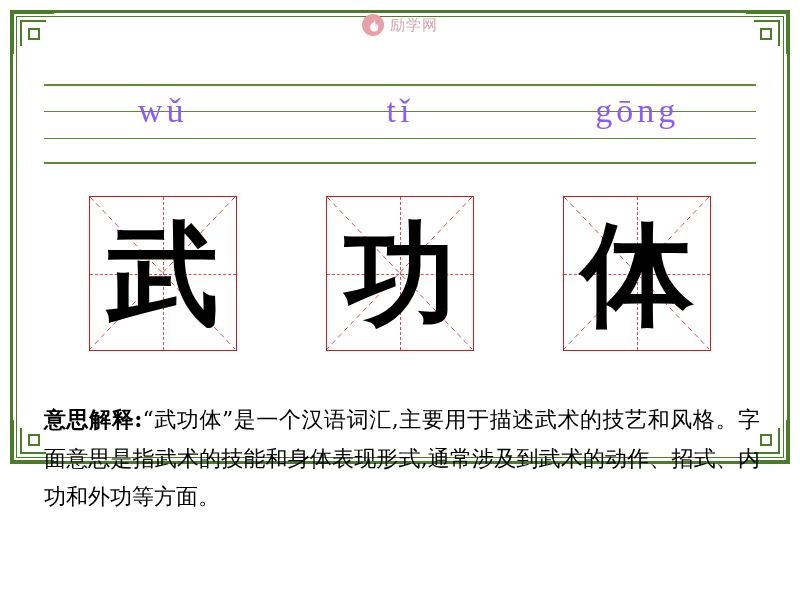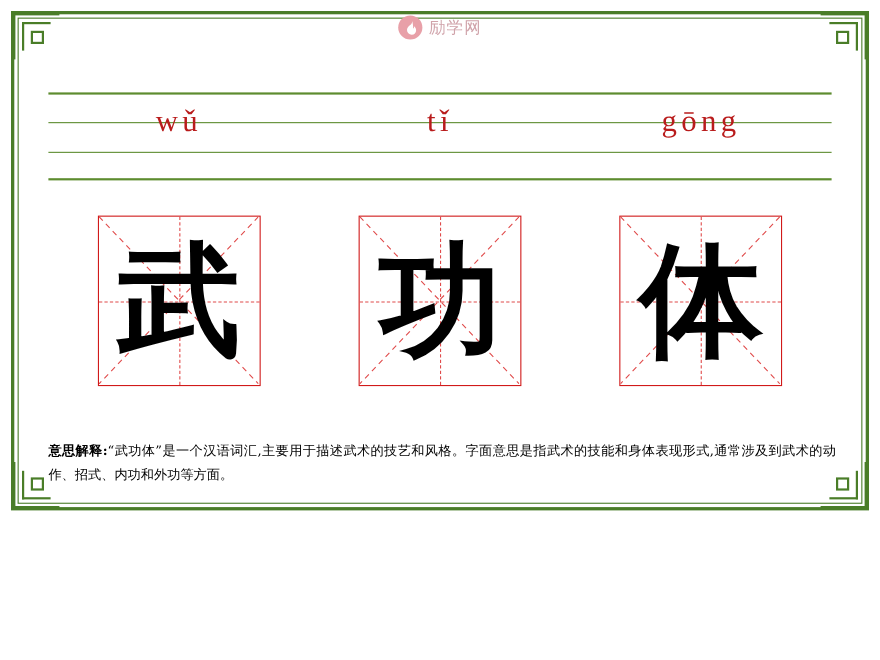--- a/index.html
+++ b/index.html
@@ -122,22 +122,22 @@
     width: 712px;
     height: 54px;
     display: flex;
   }
   .pinyin-cell {
     flex: 1;
     display: flex;
     align-items: center;
     justify-content: center;
     font-family: "Liberation Serif", serif;
-    font-size: 28px;
-    color: #b91c1c;
+    font-size: 34px;
+    color: #8b5cf6;
     letter-spacing: 4px;
     line-height: 1;
     text-align: center;
   }
 
   
   .char-area {
     position: absolute;
     left: 44px;
     top: 196px;
@@ -184,21 +184,21 @@
     line-height: 1;
   }
 
   
   .explain {
     position: absolute;
     left: 44px;
     top: 400px;
     width: 716px;
     font-family: "DejaVu Serif", serif;
-    font-size: 12px;
+    font-size: 22px;
     line-height: 1.75;
     color: #000000;
     text-align: justify;
   }
   .explain .lead {
     font-weight: bold;
   }
 </style>
 </head>
 <body>

